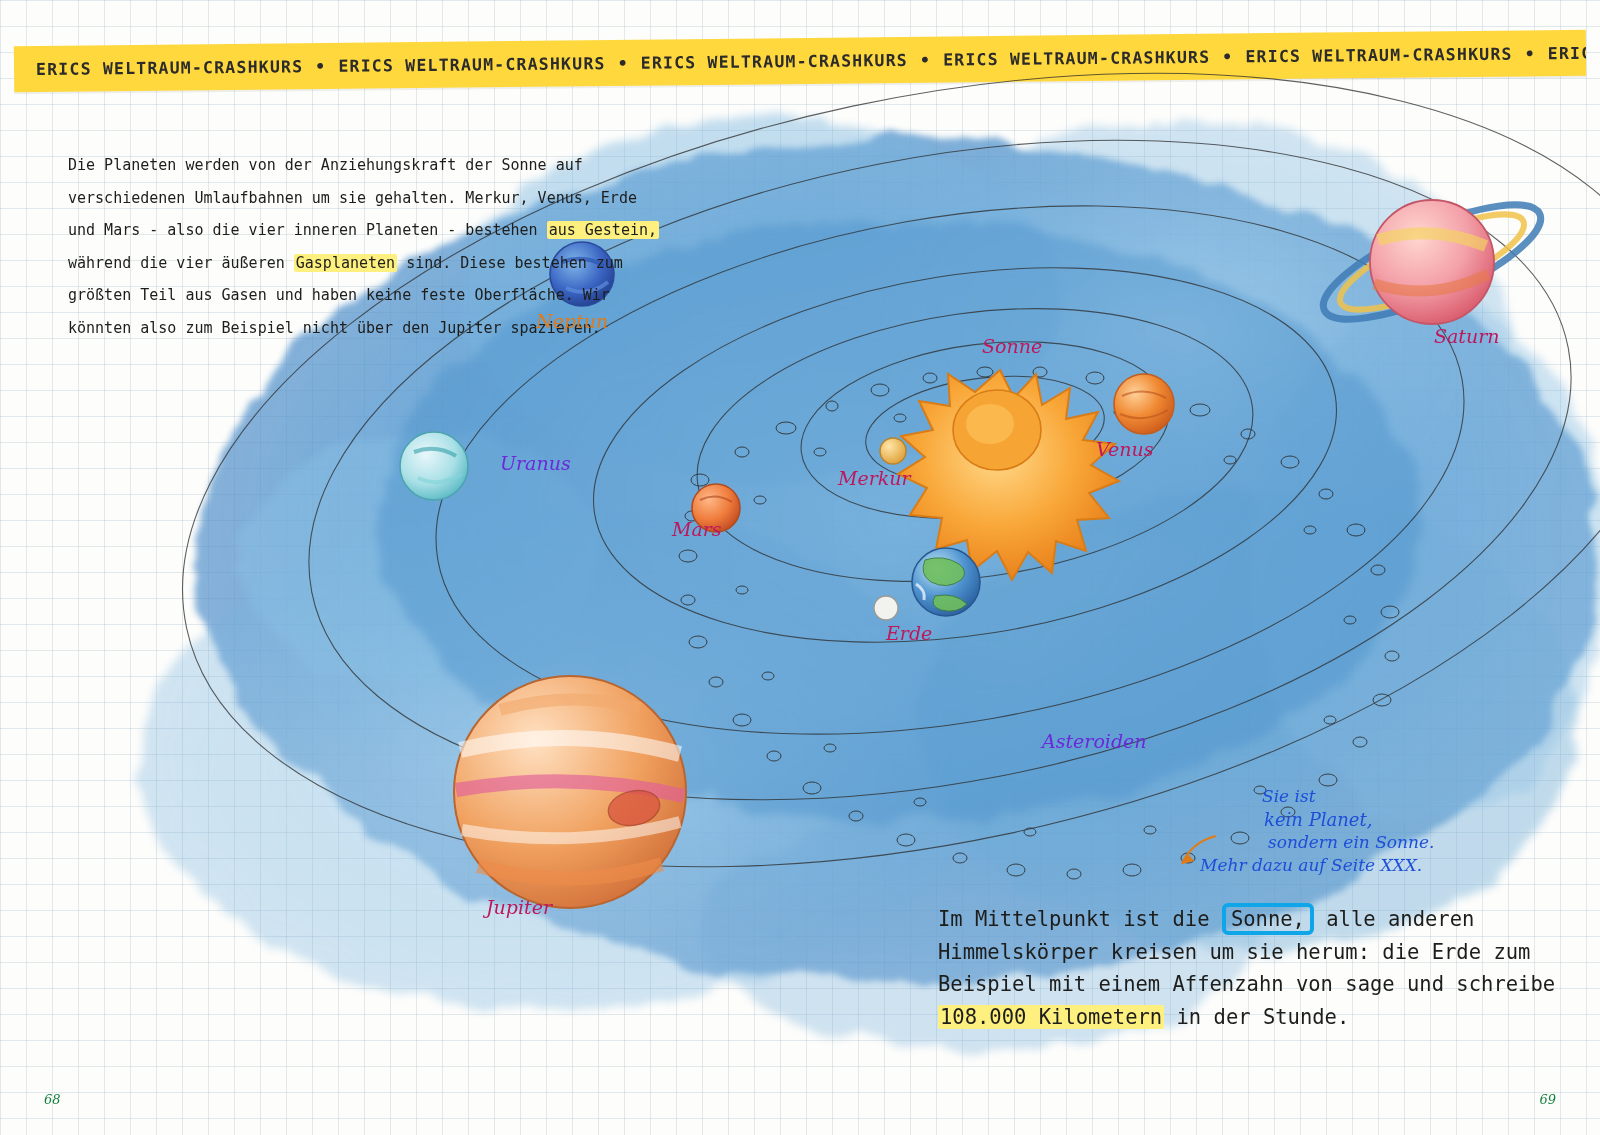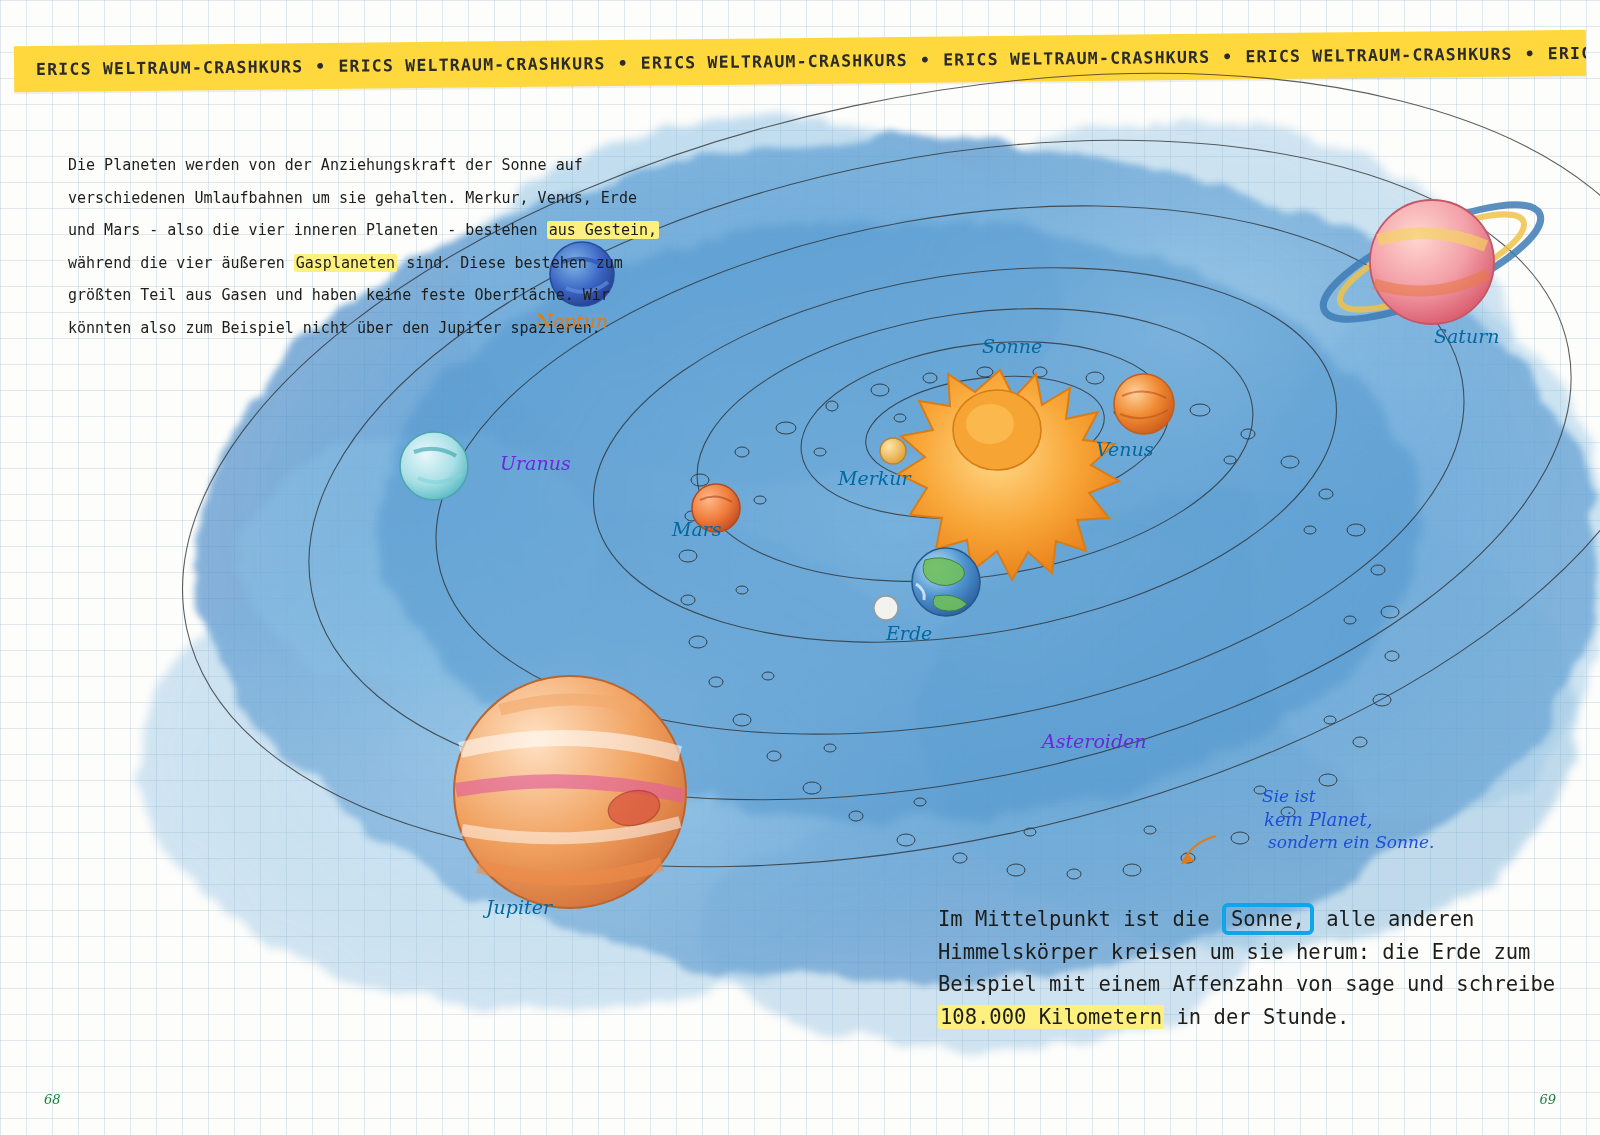--- a/index.html
+++ b/index.html
@@ -69,21 +69,21 @@
   #note .l3{margin-left:68px;}
   #note .l4{margin-left:0px;}
   #note-arrow{
     position:absolute;left:1178px;top:830px;width:40px;height:40px;z-index:40;
   }
 
   
   .label{
     position:absolute;z-index:45;
     font-family:"DejaVu Serif", serif;font-style:italic;
-    font-size:19px;color:#0369a1;white-space:nowrap;
+    font-size:19px;color:#be185d;white-space:nowrap;
   }
   .label.orange{color:#e07b18;}
   .label.white{color:#6d28d9;}
 
   
   .pagenum{
     position:absolute;bottom:28px;
     font-family:"DejaVu Serif", serif;font-style:italic;font-size:13px;color:#15803d;
   }
   #pn-left{left:44px;}
@@ -357,20 +357,21 @@
 <div id="left-text">
   <p class="p1">
     <span>Die Planeten werden von der Anziehungskraft der Sonne auf verschiedenen Umlaufbahnen um sie gehalten. Merkur, Venus, Erde und Mars - also die vier inneren Planeten - bestehen </span><mark>aus Gestein,</mark><span> während die vier äußeren </span><mark>Gasplaneten</mark><span> sind. Diese bestehen zum größten Teil aus Gasen und haben keine feste Oberfläche. Wir könnten also zum Beispiel nicht über den Jupiter spazieren.</span>
   </p>
 </div>
 
 <div id="note">
   <div class="l1">Sie ist</div>
   <div class="l2">kein Planet,</div>
   <div class="l3">sondern ein Sonne.</div>
+  <div class="l4">Mehr dazu auf Seite XXX.</div>
 </div>
 <svg id="note-arrow" viewBox="0 0 40 40">
   <path d="M38 6 C22 10 10 20 4 34" fill="none" stroke="#e07b18" stroke-width="2.2"></path>
   <path d="M4 34 l12 -3 -6 -7z" fill="#e07b18"></path>
 </svg>
 
 <div id="right-text">
   <span>Im Mittelpunkt ist die </span><span class="boxed">Sonne,</span><span> alle anderen Himmelskörper kreisen um sie herum: die Erde zum Beispiel mit einem Affenzahn von sage und schreibe </span><mark>108.000 Kilometern</mark><span> in der Stunde.</span>
 </div>
 

